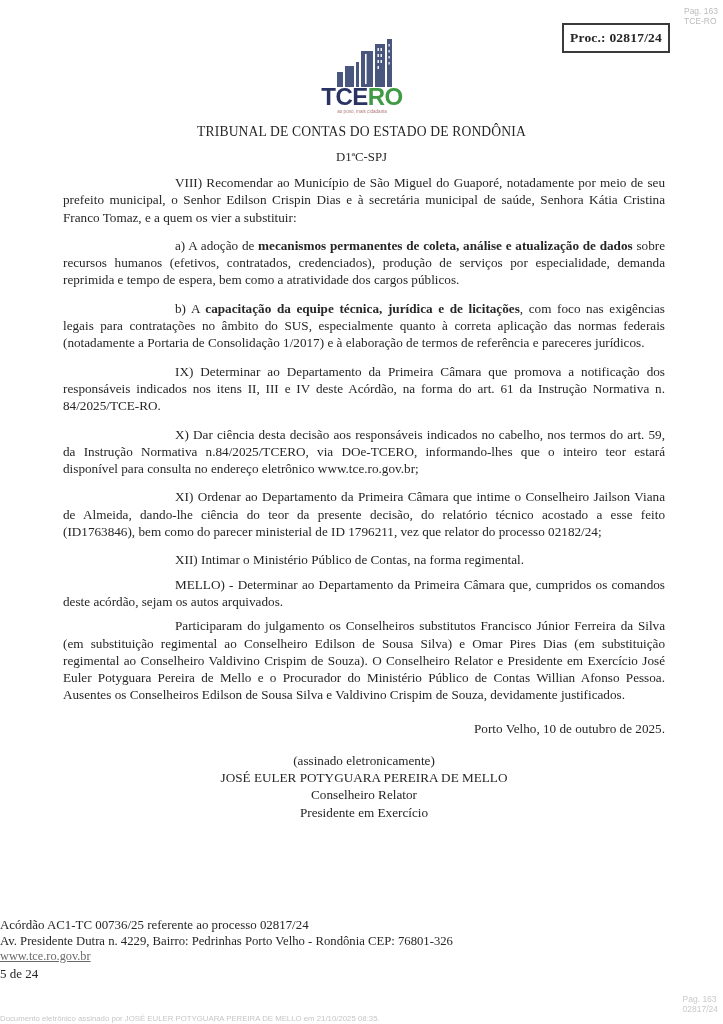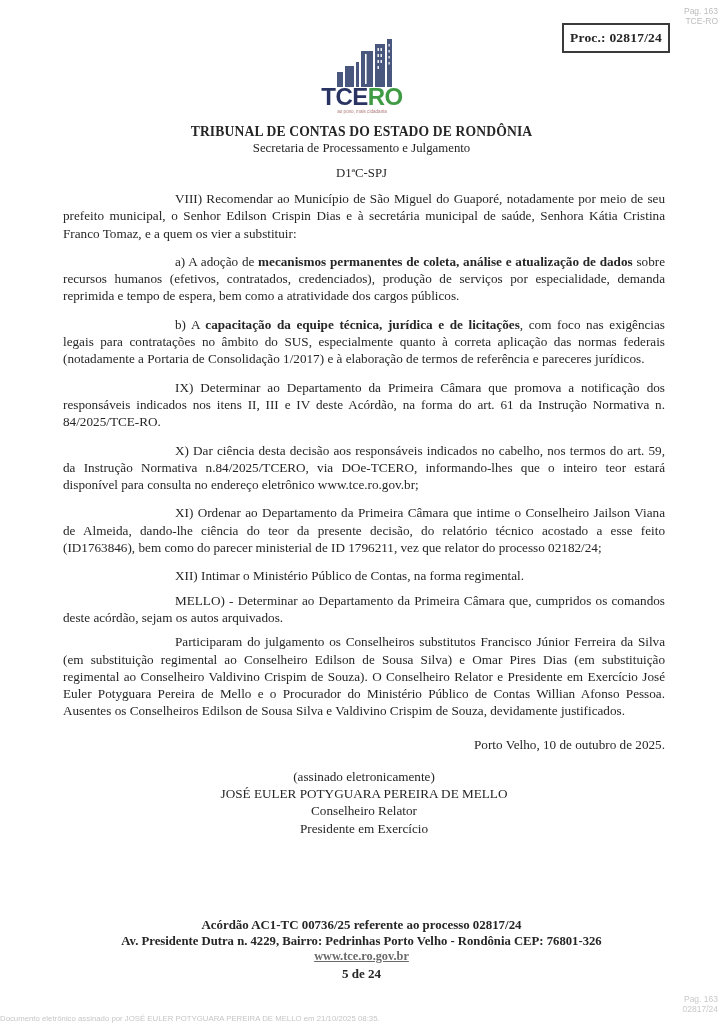--- a/index.html
+++ b/index.html
@@ -10,38 +10,38 @@
     background:#ffffff;
     font-family:"Liberation Serif", serif;
     color:#262626;
     overflow:hidden;
   }
   
   .corner{
     position:absolute;
     font-family:"Liberation Sans", sans-serif;
     font-size:8.5px;line-height:10px;
-    color:#bcbcbc;text-align:right;
+    color:#bcbcbc;
   }
   .corner-top{top:6px;right:5px;}
   .corner-bottom{top:994px;right:5px;color:#c9c9c9;}
   
   .proc-box{
     position:absolute;top:23px;left:562px;
     width:104px;height:26px;
     border:2px solid #3a3a3a;
     display:flex;align-items:center;justify-content:center;
     font-size:13.5px;font-weight:bold;letter-spacing:.2px;
   }
   
   .logo-wrap{padding-top:36px;text-align:center;}
   .logo-wrap svg{display:inline-block;}
   
   .doc-header{text-align:center;margin-top:4px;}
-  .doc-header .title{font-size:13.6px;font-weight:bold;letter-spacing:.15px;}
+  .doc-header .title{font-size:13.6px;font-weight:normal;letter-spacing:.15px;}
   .doc-header .subtitle{font-size:12.8px;margin-top:1px;}
   .doc-header .unit{font-size:12.8px;margin-top:10px;}
   
   .content{padding:0 58px 0 63px;}
   .para{
     font-size:13.2px;line-height:17.3px;
     text-align:justify;
     text-indent:112px;
     margin:0 0 11px 0;
   }
@@ -53,22 +53,22 @@
     margin-top:16px;
   }
   .signature{
     text-align:center;
     margin-top:15px;
     font-size:13.2px;line-height:17.3px;
   }
   
   .doc-footer{
     position:absolute;left:0;right:0;top:918px;
-    text-align:center;
-    font-size:12.9px;line-height:15.5px;font-weight:bold;
+    text-align:left;
+    font-size:12.9px;line-height:15.5px;
   }
   .doc-footer .addr{font-size:12.7px;}
   .doc-footer a{
     color:#6a6a6a;text-decoration:underline;
     font-size:12.3px;cursor:pointer;
   }
   .doc-footer .pagenum{font-size:13px;margin-top:1px;}
   .watermark{
     position:absolute;left:0;right:0;top:1014px;
     text-align:left;
@@ -119,21 +119,20 @@
       </g>
       <text x="63" y="69" text-anchor="middle" font-family="Liberation Sans, sans-serif" font-size="24" font-weight="bold" letter-spacing="-0.5">
         <tspan fill="#2a3463">TCE</tspan><tspan fill="#3f9b43">RO</tspan>
       </text>
       <text x="63" y="77" text-anchor="middle" font-family="Liberation Sans, sans-serif" font-size="4.6" fill="#b07a7a">ao povo, mais cidadania</text>
     </svg>
   </div>
 
   <div class="doc-header">
     <div class="title">TRIBUNAL DE CONTAS DO ESTADO DE RONDÔNIA</div>
-    <div class="subtitle">Secretaria de Processamento e Julgamento</div>
     <div class="unit">D1ªC-SPJ</div>
   </div>
 
   <div class="content">
     <p class="para" style="margin-top:9px;"><span>VIII) Recomendar ao Município de São Miguel do Guaporé, notadamente por meio de seu prefeito municipal, o Senhor Edilson Crispin Dias e à secretária municipal de saúde, Senhora Kátia Cristina Franco Tomaz, e a quem os vier a substituir:</span></p>
     <p class="para"><span>a)  A adoção de </span><b>mecanismos permanentes de coleta, análise e atualização de dados</b><span> sobre recursos humanos (efetivos, contratados, credenciados), produção de serviços por especialidade, demanda reprimida e tempo de espera, bem como a atratividade dos cargos públicos.</span></p>
     <p class="para"><span>b)  A </span><b>capacitação da equipe técnica, jurídica e de licitações</b><span>, com foco nas exigências legais para contratações no âmbito do SUS, especialmente quanto à correta aplicação das normas federais (notadamente a Portaria de Consolidação 1/2017) e à elaboração de termos de referência e pareceres jurídicos.</span></p>
     <p class="para"><span>IX)  Determinar ao Departamento da Primeira Câmara que promova a notificação dos responsáveis indicados nos itens II, III e IV deste Acórdão, na forma do art. 61 da Instrução Normativa n. 84/2025/TCE-RO.</span></p>
     <p class="para"><span>X)  Dar ciência desta decisão aos responsáveis indicados no cabelho, nos termos do art. 59, da Instrução Normativa n.84/2025/TCERO, via DOe-TCERO, informando-lhes que o inteiro teor estará disponível para consulta no endereço eletrônico www.tce.ro.gov.br;</span></p>
     <p class="para"><span>XI)  Ordenar ao Departamento da Primeira Câmara que intime o Conselheiro Jailson Viana de Almeida, dando-lhe ciência do teor da presente decisão, do relatório técnico acostado a esse feito (ID1763846), bem como do parecer ministerial de ID 1796211, vez que relator do processo 02182/24;</span></p>

